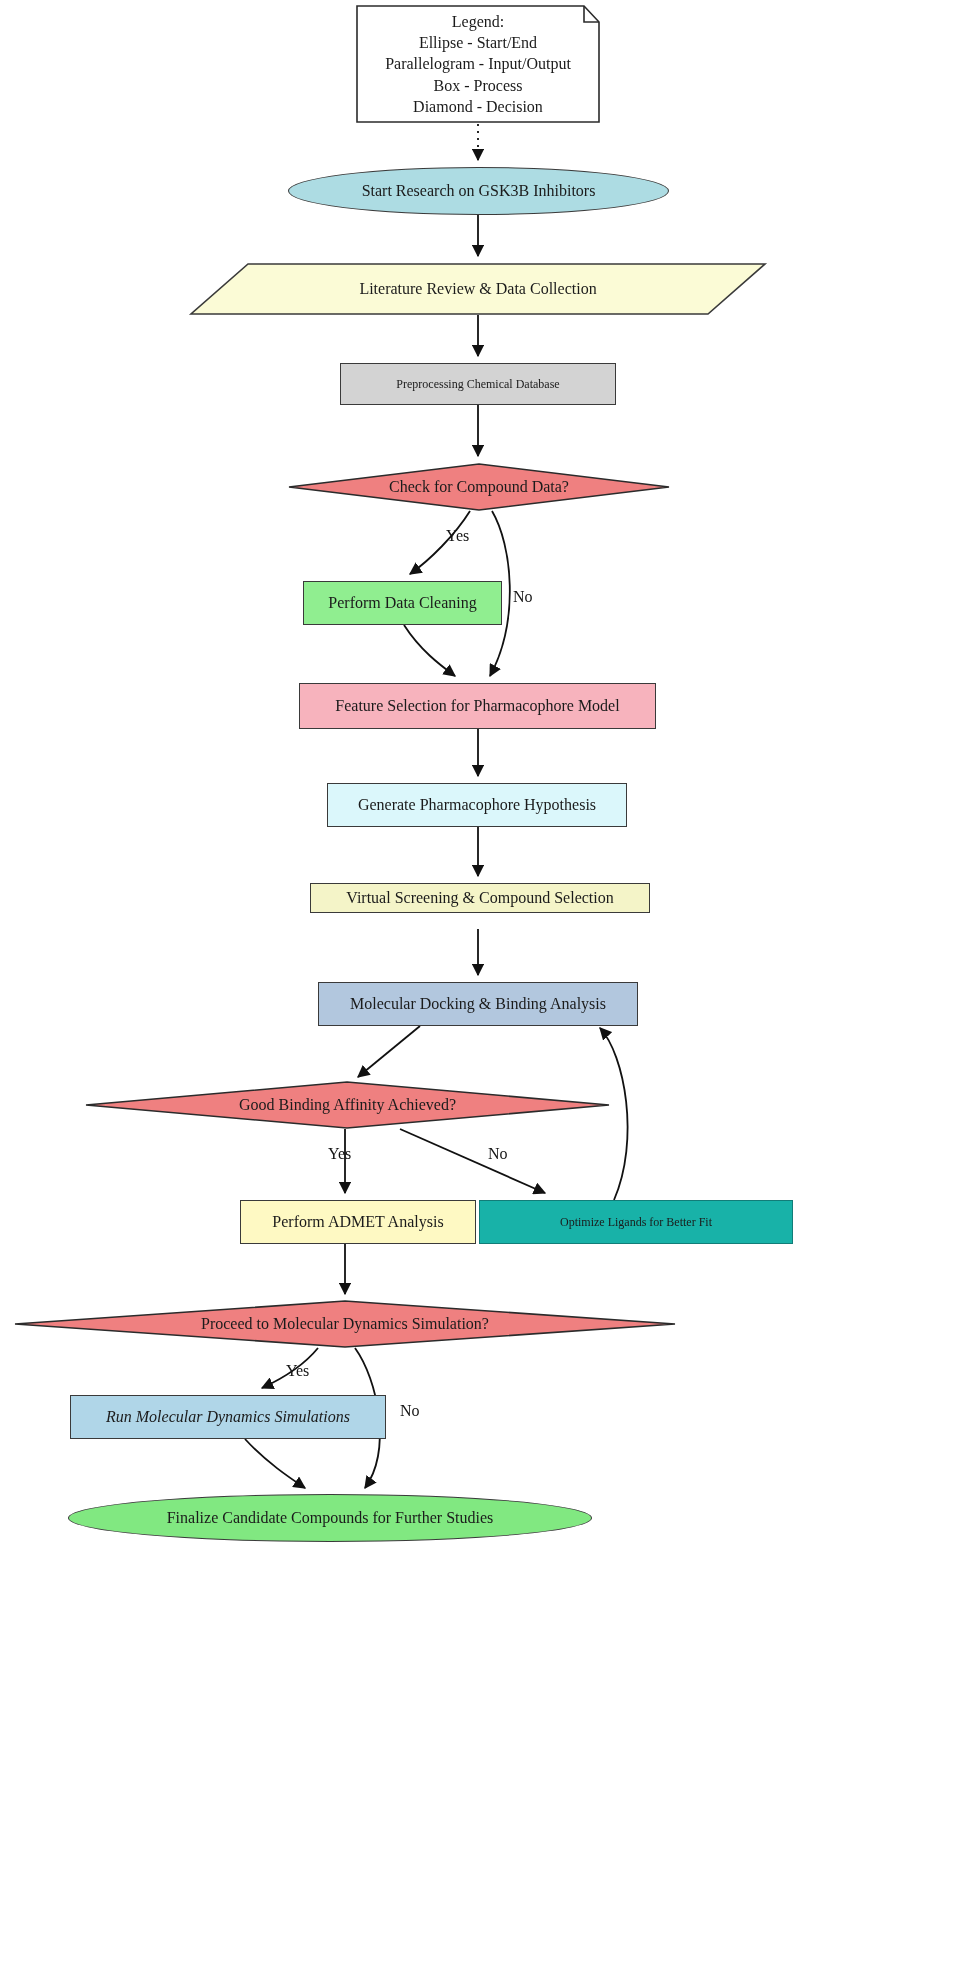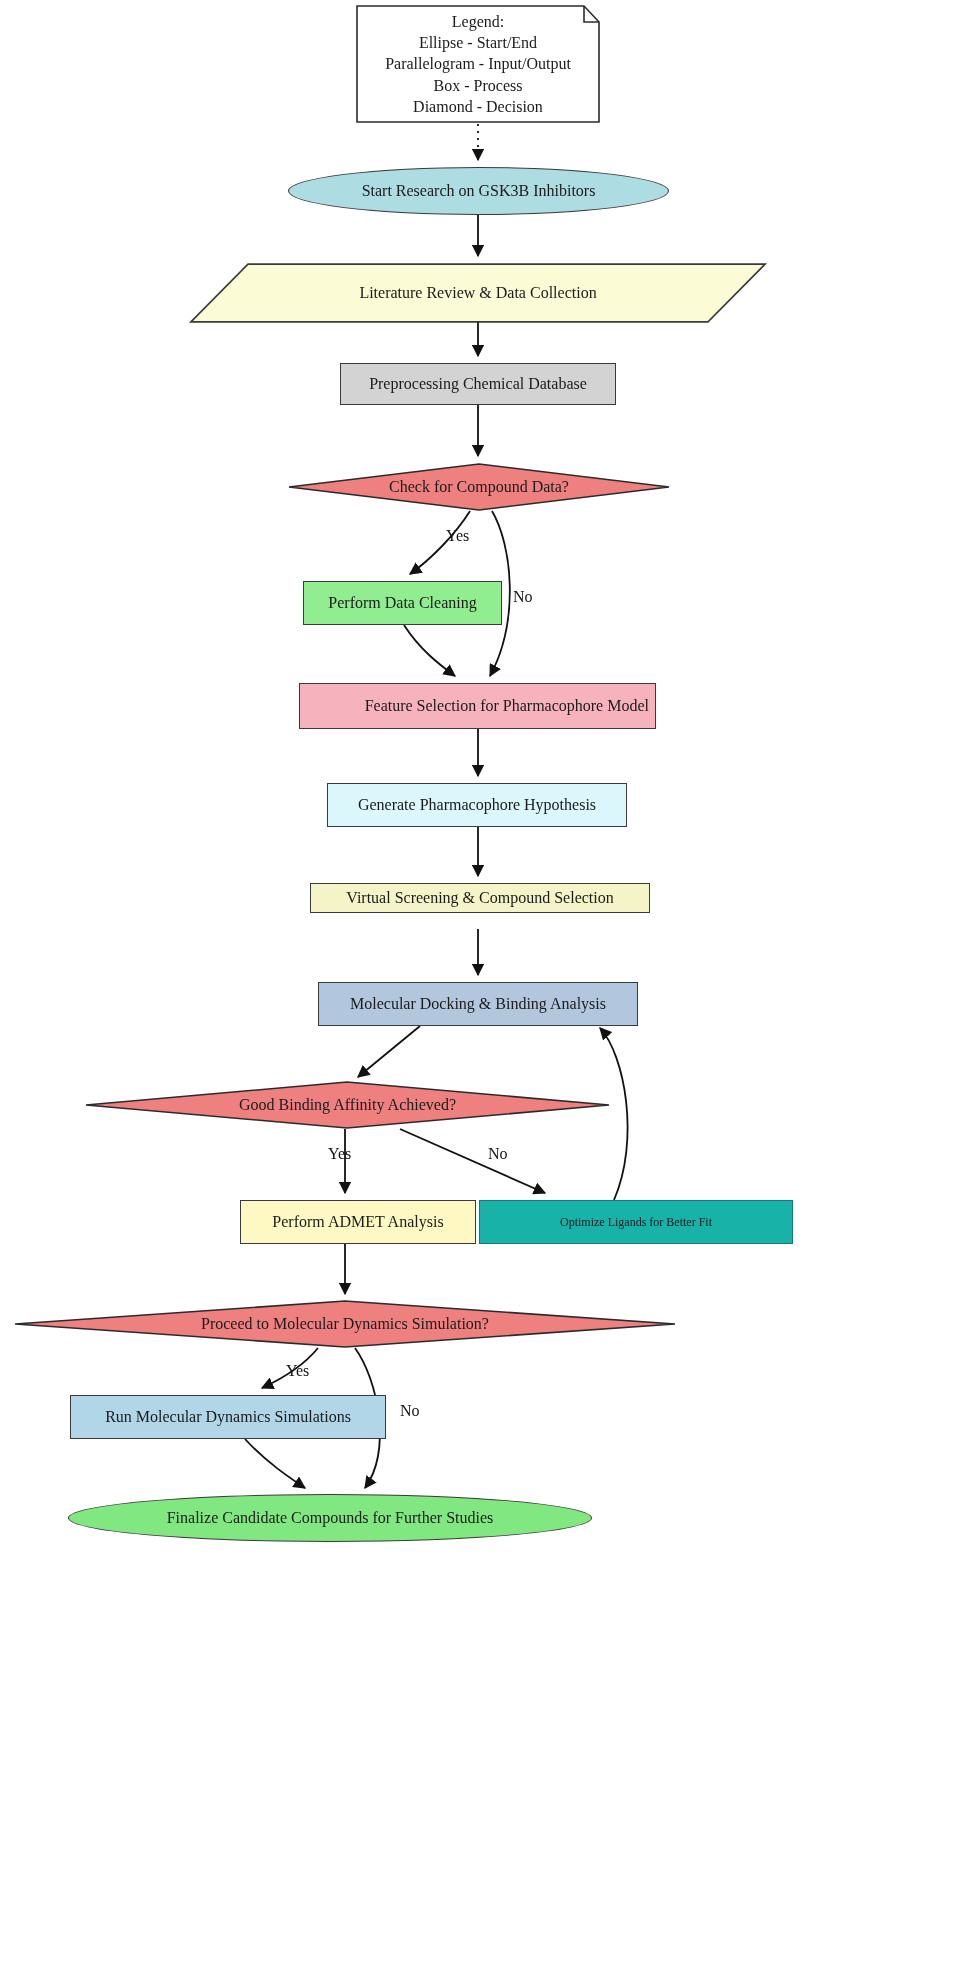--- a/index.html
+++ b/index.html
@@ -151,43 +151,43 @@
 Ellipse - Start/End
 Parallelogram - Input/Output
 Box - Process
 Diamond - Decision</span>
   </div>
 
   <div class="node shape-ellipse" style="left:288px; top:167px; width:381px; height:48px; background:#addce3; font-size:16px;">
     <span class="node-label">Start Research on GSK3B Inhibitors</span>
   </div>
 
-  <div class="node shape-parallelogram" style="left:190px; top:263px; width:576px; height:60px; font-size:16px;">
+  <div class="node shape-parallelogram" style="left:190px; top:263px; width:576px; height:52px; font-size:16px;">
     <svg class="poly-svg" viewBox="0 0 576 52" preserveAspectRatio="none">
       <polygon points="58,1 575,1 518,51 1,51" fill="#fbfbd6" stroke="#3a3a3a" stroke-width="1.6"></polygon>
     </svg>
     <span class="node-label">Literature Review &amp; Data Collection</span>
   </div>
 
-  <div class="node shape-box" style="left:340px; top:363px; width:276px; height:42px; background:#d3d3d3; font-size:16px;">
+  <div class="node shape-box" style="left:340px; top:363px; width:276px; height:42px; background:#d3d3d3; font-size:12px;">
     <span class="node-label">Preprocessing Chemical Database</span>
   </div>
 
   <div class="node shape-diamond" style="left:288px; top:463px; width:382px; height:48px; font-size:16px;">
     <svg class="poly-svg" viewBox="0 0 382 48" preserveAspectRatio="none">
       <polygon points="191,1 381,24 191,47 1,24" fill="#ef8080" stroke="#2b2b2b" stroke-width="1.6"></polygon>
     </svg>
     <span class="node-label">Check for Compound Data?</span>
   </div>
 
   <div class="node shape-box" style="left:303px; top:581px; width:199px; height:44px; background:#90ee90; font-size:16px;">
     <span class="node-label">Perform Data Cleaning</span>
   </div>
 
-  <div class="node shape-box" style="left:299px; top:683px; width:357px; height:46px; background:#f7b3bd; font-size:16px;justify-content:flex-end;">
+  <div class="node shape-box" style="left:299px; top:683px; width:357px; height:46px; background:#f7b3bd; font-size:16px;">
     <span class="node-label">Feature Selection for Pharmacophore Model</span>
   </div>
 
   <div class="node shape-box" style="left:327px; top:783px; width:300px; height:44px; background:#dbf7fb; font-size:16px;">
     <span class="node-label">Generate Pharmacophore Hypothesis</span>
   </div>
 
   <div class="node shape-box" style="left:310px; top:883px; width:340px; height:30px; background:#f4f4c8; font-size:16px;">
     <span class="node-label">Virtual Screening &amp; Compound Selection</span>
   </div>
@@ -211,21 +211,21 @@
     <span class="node-label">Optimize Ligands for Better Fit</span>
   </div>
 
   <div class="node shape-diamond" style="left:14px; top:1300px; width:662px; height:48px; font-size:16px;">
     <svg class="poly-svg" viewBox="0 0 662 48" preserveAspectRatio="none">
       <polygon points="331,1 661,24 331,47 1,24" fill="#ef8080" stroke="#2b2b2b" stroke-width="1.6"></polygon>
     </svg>
     <span class="node-label">Proceed to Molecular Dynamics Simulation?</span>
   </div>
 
-  <div class="node shape-box" style="left:70px; top:1395px; width:316px; height:44px; background:#b0d6e8; font-size:16px;">
+  <div class="node shape-box" style="left:70px; top:1395px; width:316px; height:44px; background:#b0d6e8; font-size:16px;font-style:italic;">
     <span class="node-label">Run Molecular Dynamics Simulations</span>
   </div>
 
   <div class="node shape-ellipse" style="left:68px; top:1494px; width:524px; height:48px; background:#81e881; font-size:16px;">
     <span class="node-label">Finalize Candidate Compounds for Further Studies</span>
   </div>
 
   <span class="edge-label" style="left:446px; top:527px; font-size:16px;">Yes</span>
   <span class="edge-label" style="left:513px; top:588px; font-size:16px;">No</span>
   <span class="edge-label" style="left:328px; top:1145px; font-size:16px;">Yes</span>

